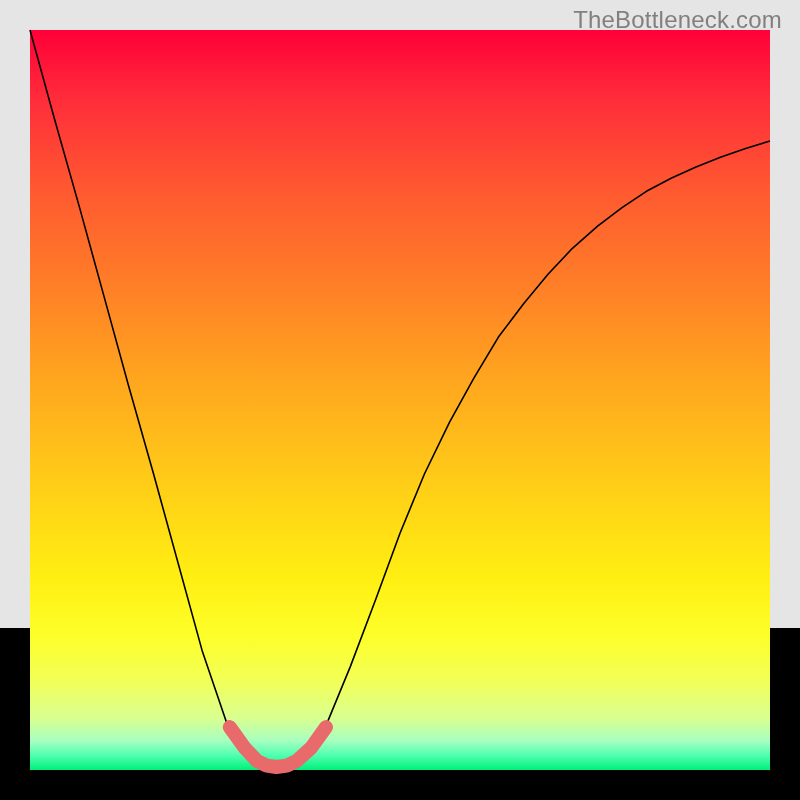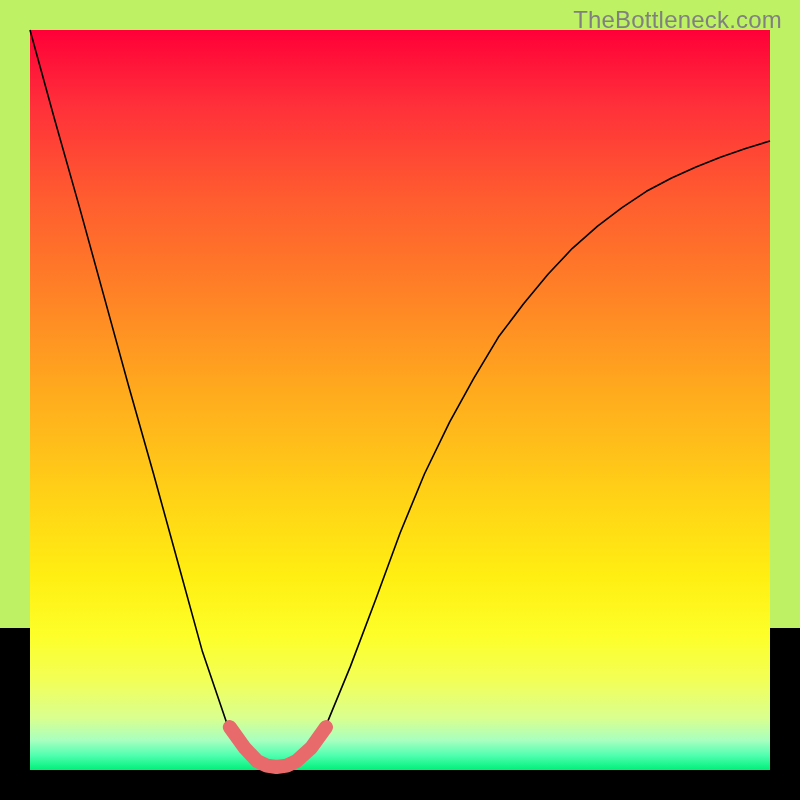--- a/index.html
+++ b/index.html
@@ -1,21 +1,21 @@
 <!DOCTYPE html>
 <html><head>
 <meta charset="utf-8">
 <style>
   * { margin: 0; padding: 0; box-sizing: border-box; }
   html, body { width: 800px; height: 800px; overflow: hidden; background: #000; }
   .frame {
     position: relative;
     width: 800px;
     height: 628px;
-    background: #bef264;
+    background: #e5e5e5;
     text-align: center;
   }
   .watermark {
     position: absolute;
     top: 6px;
     right: 18px;
     font-family: Arial, Helvetica, sans-serif;
     font-size: 24px;
     color: #808080;
     letter-spacing: 0.2px;

